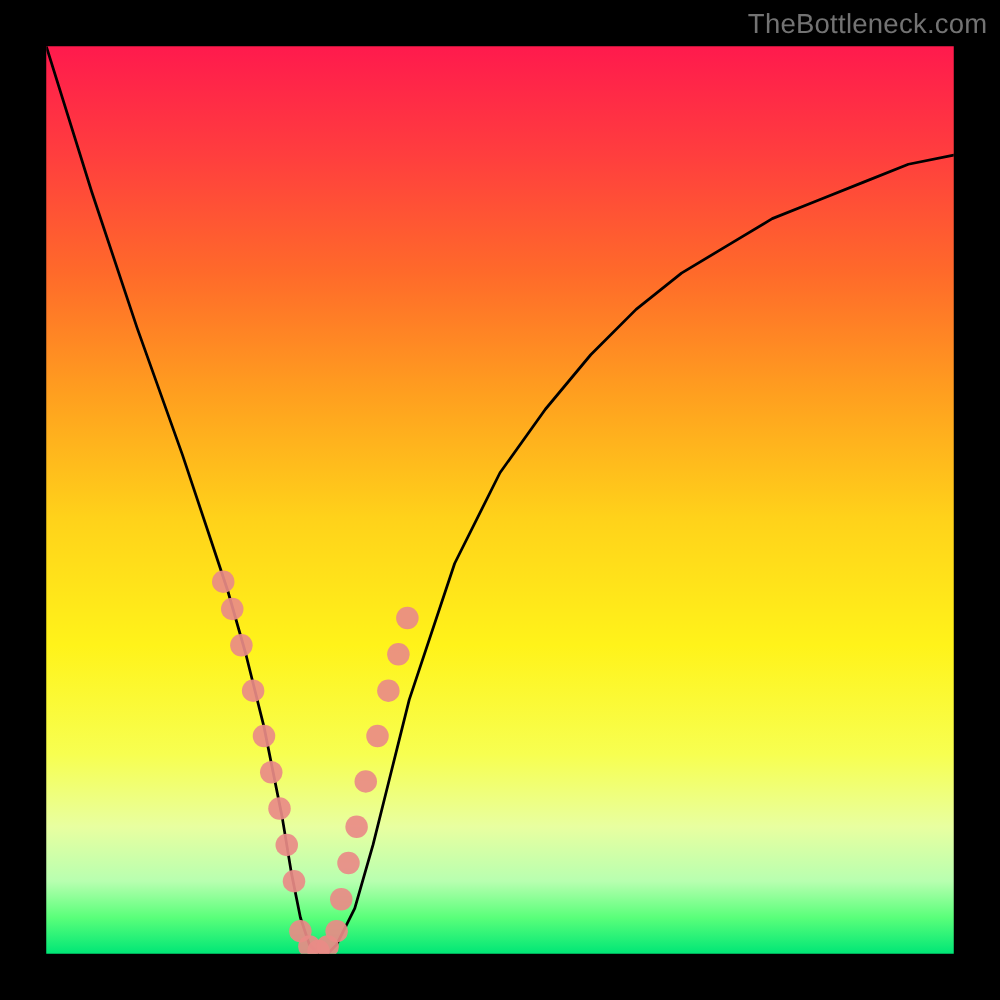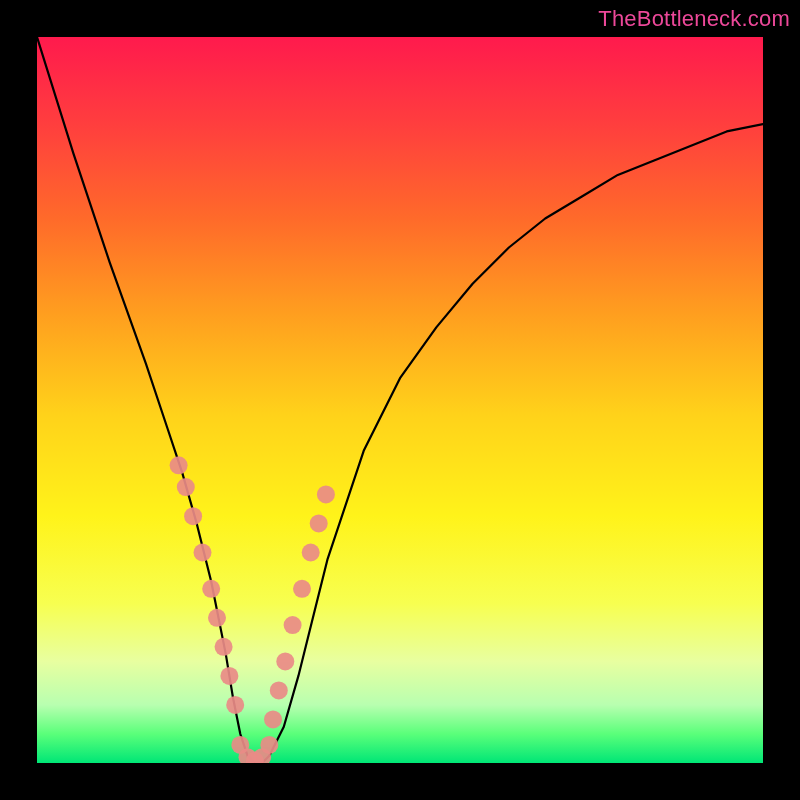--- a/index.html
+++ b/index.html
@@ -44,21 +44,21 @@
     top: 0;
     width: 726px;
     height: 726px;
   }
   .watermark {
     position: absolute;
     top: 6px;
     right: 10px;
     font-family: Arial, Helvetica, sans-serif;
     font-size: 22px;
-    color: #ec4899;
+    color: #737373;
     font-weight: 500;
     letter-spacing: 0.2px;
   }
 </style>
 </head>
 <body>
 
 <div class="frame">
   <div class="watermark">TheBottleneck.com</div>
   <div class="plot-area">

